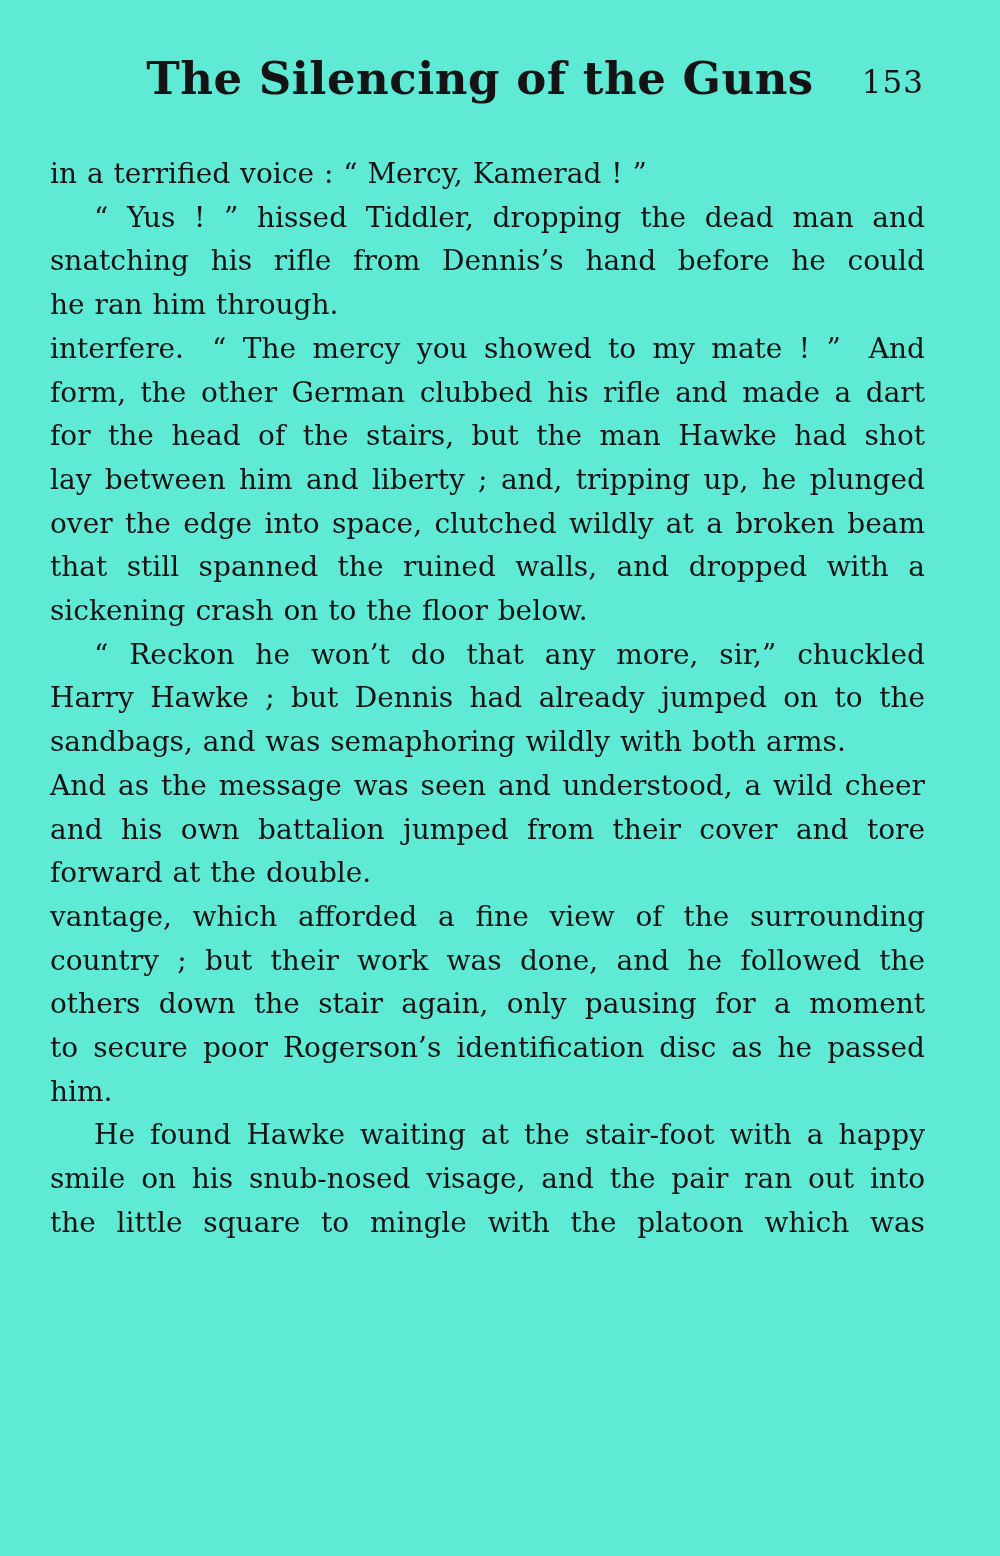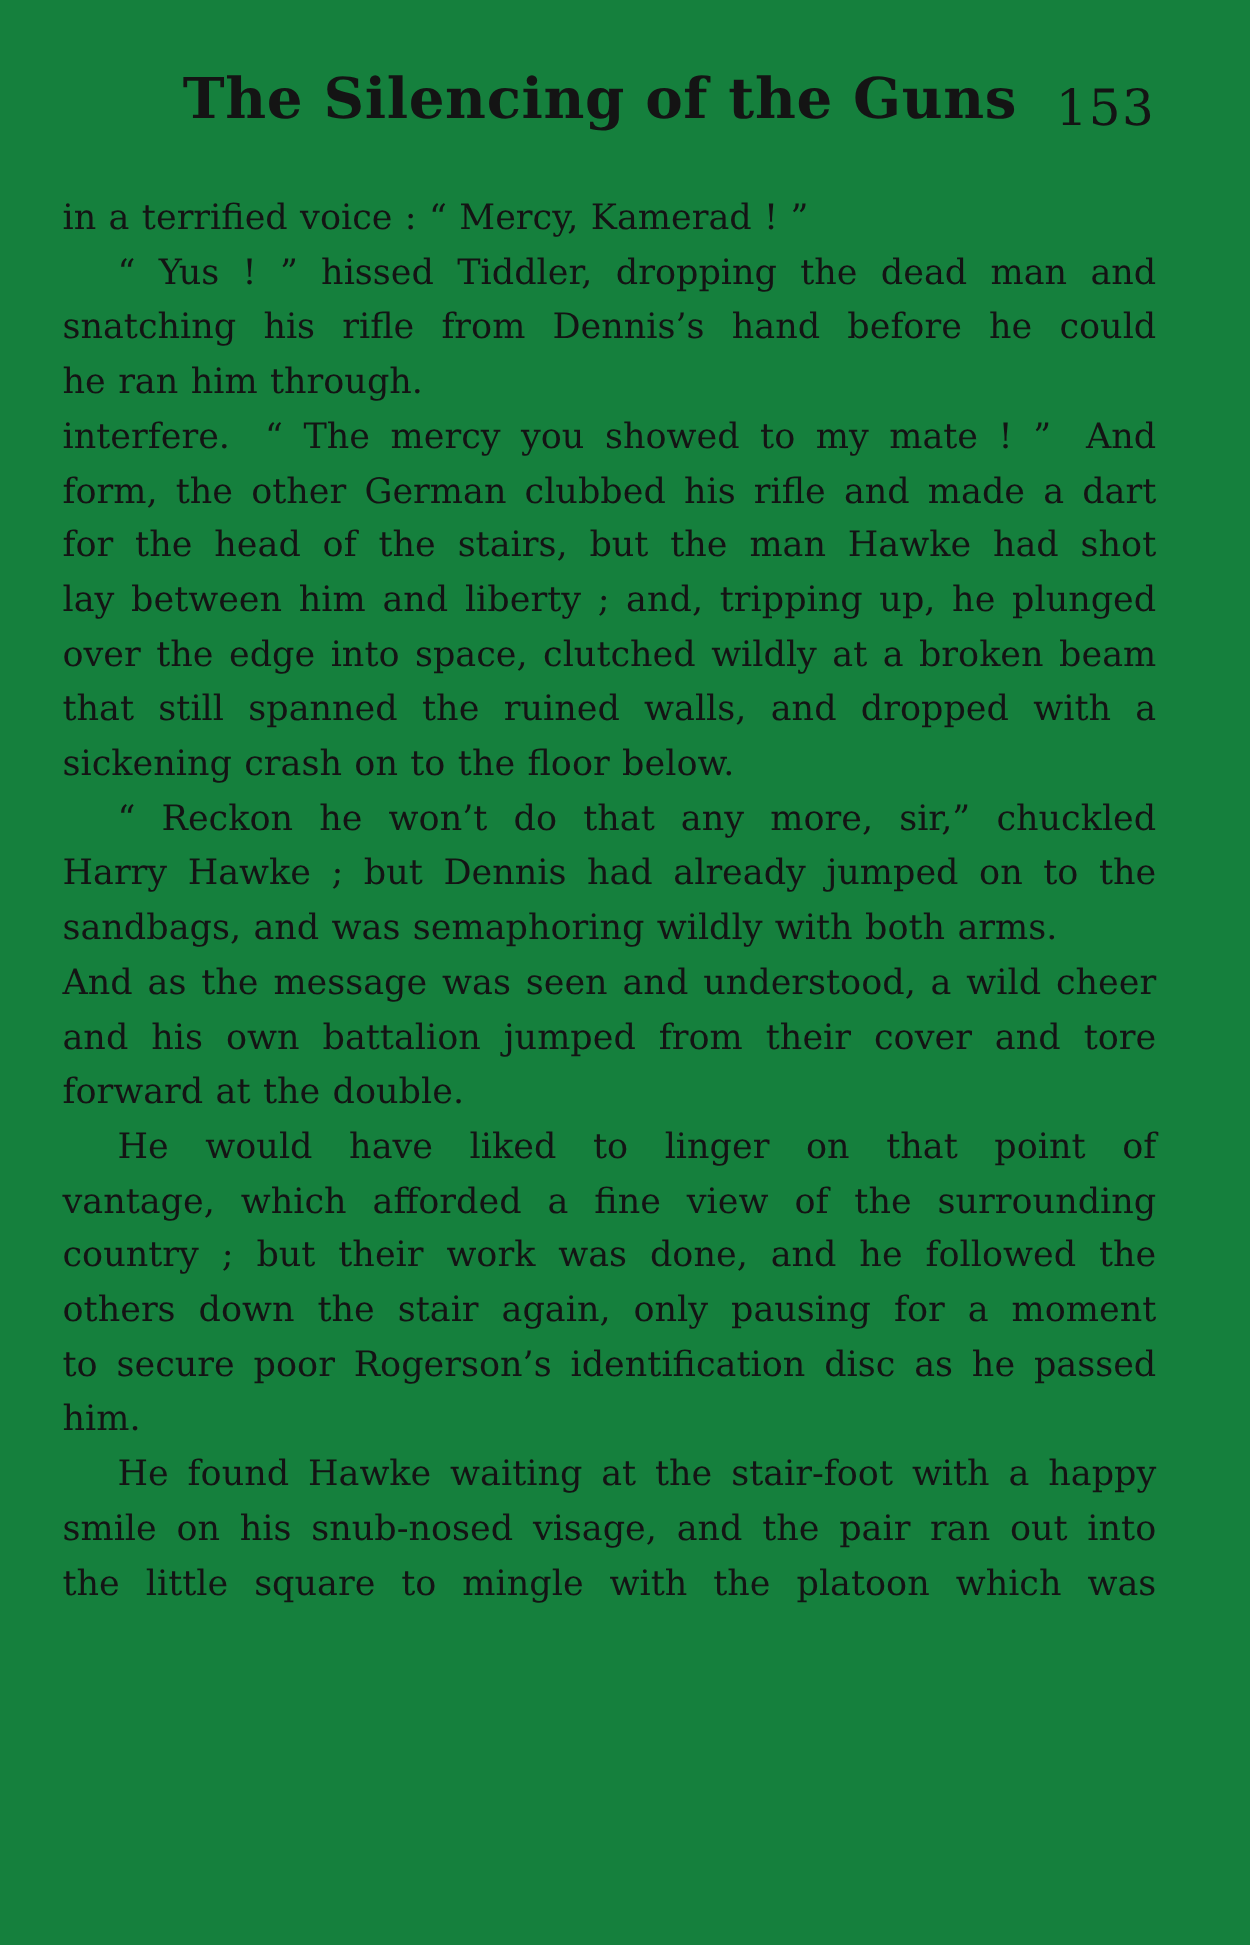--- a/index.html
+++ b/index.html
@@ -4,21 +4,21 @@
 <style>
   html, body {
     margin: 0;
     padding: 0;
     background: #ffffff;
   }
   .page {
     position: relative;
     width: 1000px;
     height: 1556px;
-    background: #15803d;
+    background: #5eead4;
     color: #141414;
     font-family: "DejaVu Serif", "Liberation Serif", serif;
     box-sizing: border-box;
     overflow: hidden;
   }
   .header {
     position: relative;
     padding-top: 52px;
     height: 78px;
   }
@@ -27,21 +27,21 @@
     text-align: center;
     font-size: 45px;
     font-weight: bold;
     letter-spacing: 0.5px;
     white-space: nowrap;
   }
   .page-number {
     position: absolute;
     top: 64px;
     right: 76px;
-    font-size: 40px;
+    font-size: 31px;
     font-feature-settings: "onum" 1;
     letter-spacing: 1px;
   }
   .body-text {
     padding: 22px 75px 0 50px;
     font-size: 28px;
     line-height: 43.7px;
   }
   .line {
     text-align: justify;
@@ -74,21 +74,20 @@
       <div class="line">lay between him and liberty ; and, tripping up, he plunged</div>
       <div class="line">over the edge into space, clutched wildly at a broken beam</div>
       <div class="line">that still spanned the ruined walls, and dropped with a</div>
       <div class="line last">sickening crash on to the floor below.</div>
       <div class="line indent">“ Reckon he won’t do that any more, sir,” chuckled</div>
       <div class="line">Harry Hawke ; but Dennis had already jumped on to the</div>
       <div class="line last">sandbags, and was semaphoring wildly with both arms.</div>
       <div class="line">And as the message was seen and understood, a wild cheer</div>
       <div class="line">and his own battalion jumped from their cover and tore</div>
       <div class="line last">forward at the double.</div>
-      <div class="line indent">He would have liked to linger on that point of</div>
       <div class="line">vantage, which afforded a fine view of the surrounding</div>
       <div class="line">country ; but their work was done, and he followed the</div>
       <div class="line">others down the stair again, only pausing for a moment</div>
       <div class="line">to secure poor Rogerson’s identification disc as he passed</div>
       <div class="line last">him.</div>
       <div class="line indent">He found Hawke waiting at the stair-foot with a happy</div>
       <div class="line">smile on his snub-nosed visage, and the pair ran out into</div>
       <div class="line">the little square to mingle with the platoon which was</div>
     </div>
 </div>

